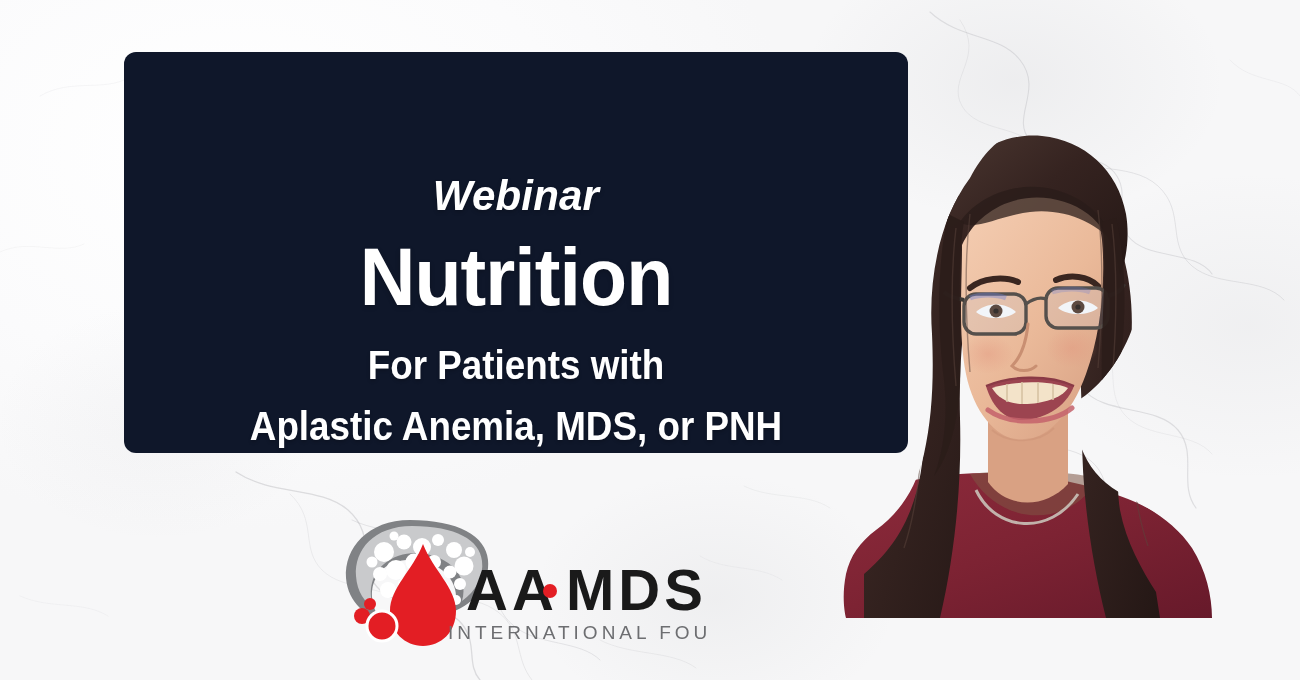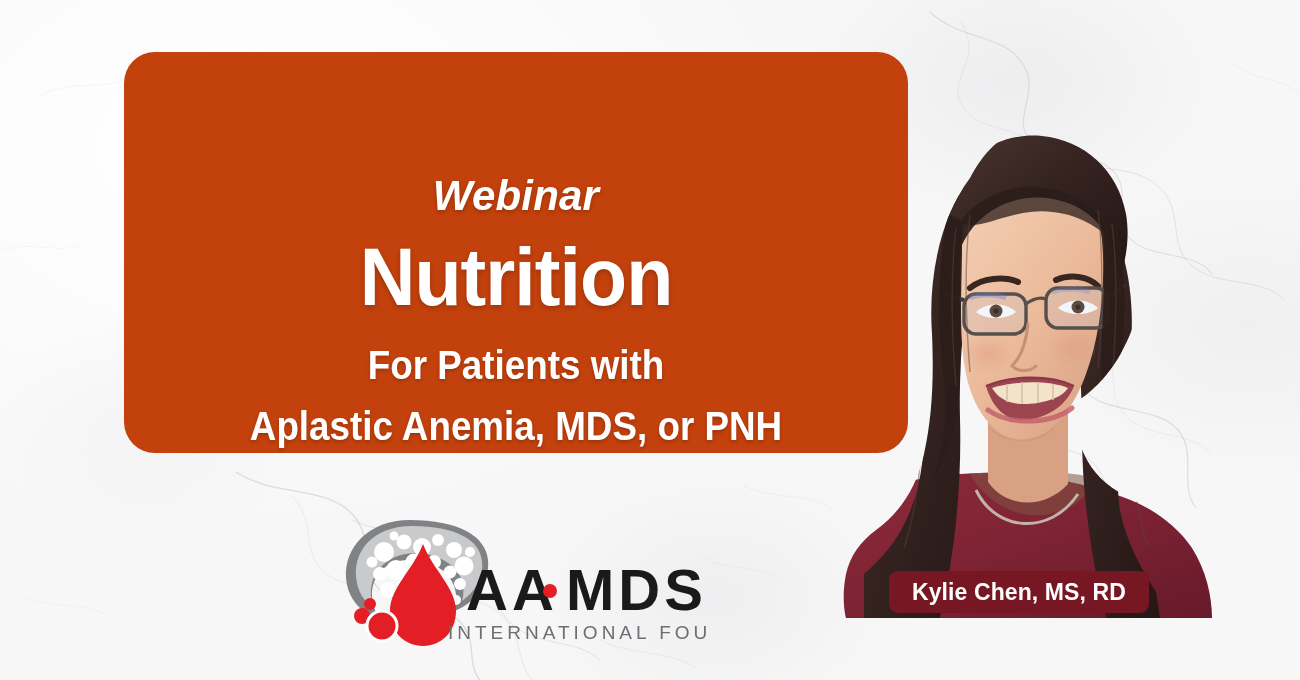--- a/index.html
+++ b/index.html
@@ -36,22 +36,22 @@
       radial-gradient(ellipse 230px 170px at 12% 62%, rgba(150,152,158,0.06) 0%, rgba(150,152,158,0) 70%),
       radial-gradient(ellipse 320px 220px at 96% 48%, rgba(150,152,158,0.08) 0%, rgba(150,152,158,0) 70%);
     pointer-events:none;
   }
 
   
   .title-card {
     position:absolute;
     left:124px; top:52px;
     width:784px; height:401px;
-    background:#c2410c;
-    border-radius:31px;
+    background:#0f172a;
+    border-radius:12px;
     color:#ffffff;
     text-align:center;
     z-index:3;
   }
   .kicker {
     position:absolute; left:0; right:0; top:120px;
     font-size:42px; font-weight:bold; font-style:italic;
     letter-spacing:0.2px;
     text-shadow:0 2px 4px rgba(0,0,0,0.22);
   }
@@ -262,21 +262,20 @@
           <path d="M150,96 C144,146 146,206 150,254"></path>
           <path d="M292,106 C298,156 296,216 292,264"></path>
           <path d="M278,92 C284,142 282,202 278,250"></path>
           <path d="M102,270 C104,330 98,388 84,430"></path>
           <path d="M310,268 C308,330 314,388 328,428"></path>
         </g>
       </g>
     </svg>
   </div>
 
-  <div class="name-badge">Kylie Chen, MS, RD</div>
 
   <div class="logo">
     <svg viewBox="0 0 372 140">
 
       <g>
         <path d="M72,8 C30,8 6,36 8,66 C10,92 30,104 44,110
                  C32,94 30,74 42,60 C56,44 86,44 104,58
                  C118,69 122,86 114,100 C138,92 152,70 150,48
                  C148,24 120,8 72,8 Z" fill="#808285"></path>
         <path d="M74,14 C36,14 16,38 18,64 C19,80 27,90 36,97

